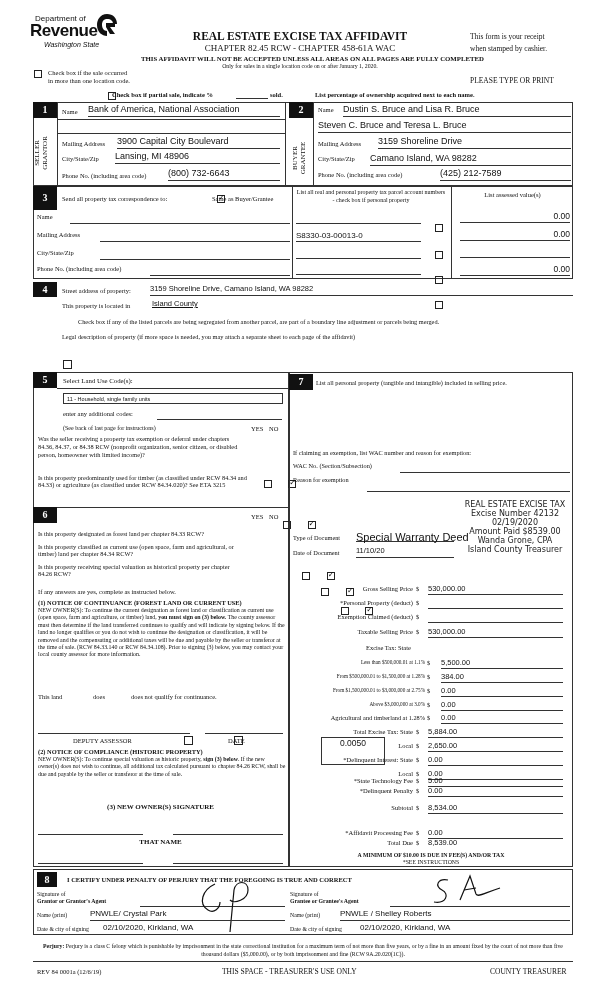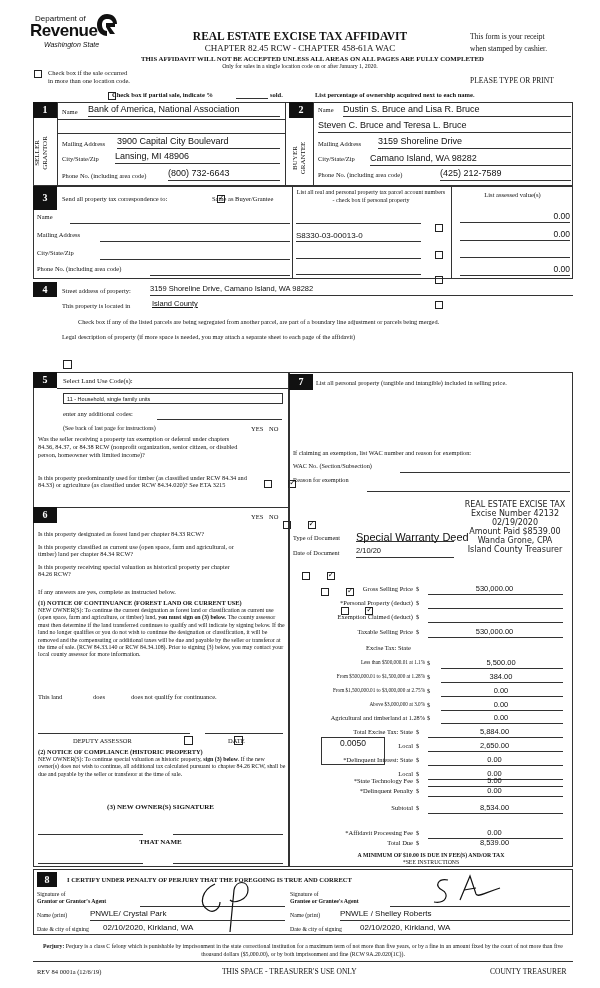--- a/index.html
+++ b/index.html
@@ -14,21 +14,21 @@
   .vline { position: absolute; border-left: 1px solid #333; }
   .hline { position: absolute; border-top: 1px solid #333; }
   .right { text-align: right; }
   .center { text-align: center; }
   .bold { font-weight: bold; }
   .lbl { position: absolute; font-size: 6.5px; white-space: nowrap; }
   .val { position: absolute; font-family: "Liberation Sans", sans-serif; font-size: 9px; white-space: nowrap; }
   .tax-row { position: absolute; left: 293px; width: 280px; height: 13px; }
   .tax-row .l { position: absolute; right: 160px; top: 2px; font-size: 6.5px; white-space: nowrap; }
   .tax-row .d { position: absolute; left: 123px; top: 2px; font-size: 6.5px; }
-  .tax-row .v { position: absolute; left: 135px; width: 135px; top: 1px; font-family: "Liberation Sans", sans-serif; font-size: 7.5px; text-align: center; border-bottom: 1px solid #333; padding-right: 2px; height: 11px; }
+  .tax-row .v { position: absolute; left: 135px; width: 135px; top: 1px; font-family: "Liberation Sans", sans-serif; font-size: 7.5px; text-align: left; border-bottom: 1px solid #333; padding-right: 2px; height: 11px; }
   .stamp { font-family: "DejaVu Sans", sans-serif; font-size: 8px; line-height: 9px; text-align: center; color: #222; }
 </style>
 </head>
 <body>
 
 
 
 
 <div class="abs" style="left:30px;top:10px;width:90px;height:40px;">
   <div class="sans" style="position:absolute;left:5px;top:4px;font-size:8px;">Department of</div>
@@ -225,21 +225,21 @@
   <div>Excise Number 42132</div>
   <div>02/19/2020</div>
   <div>Amount Paid $8539.00</div>
   <div>Wanda Grone, CPA</div>
   <div>Island County Treasurer</div>
 </div>
 
 <div class="lbl" style="left:293px;top:534px;font-size:6.3px;">Type of Document</div>
 <div class="val uline" style="left:356px;top:531px;width:98px;height:11px;font-size:11px;">Special Warranty Deed</div>
 <div class="lbl" style="left:293px;top:549px;font-size:6.3px;">Date of Document</div>
-<div class="val uline" style="left:356px;top:546px;width:98px;height:12px;font-size:7.5px;">2/10/20</div>
+<div class="val uline" style="left:356px;top:546px;width:98px;height:12px;font-size:7.5px;">11/10/20</div>
 
 
 <div class="tax-row" style="top:583px;">
   <span class="l" style="font-size:6.5px;">Gross Selling Price</span>
     <span class="d">$</span>
   <span class="v">530,000.00</span>
 </div>
 <div class="tax-row" style="top:597px;">
   <span class="l" style="font-size:6.5px;">*Personal Property (deduct)</span>
     <span class="d">$</span>

